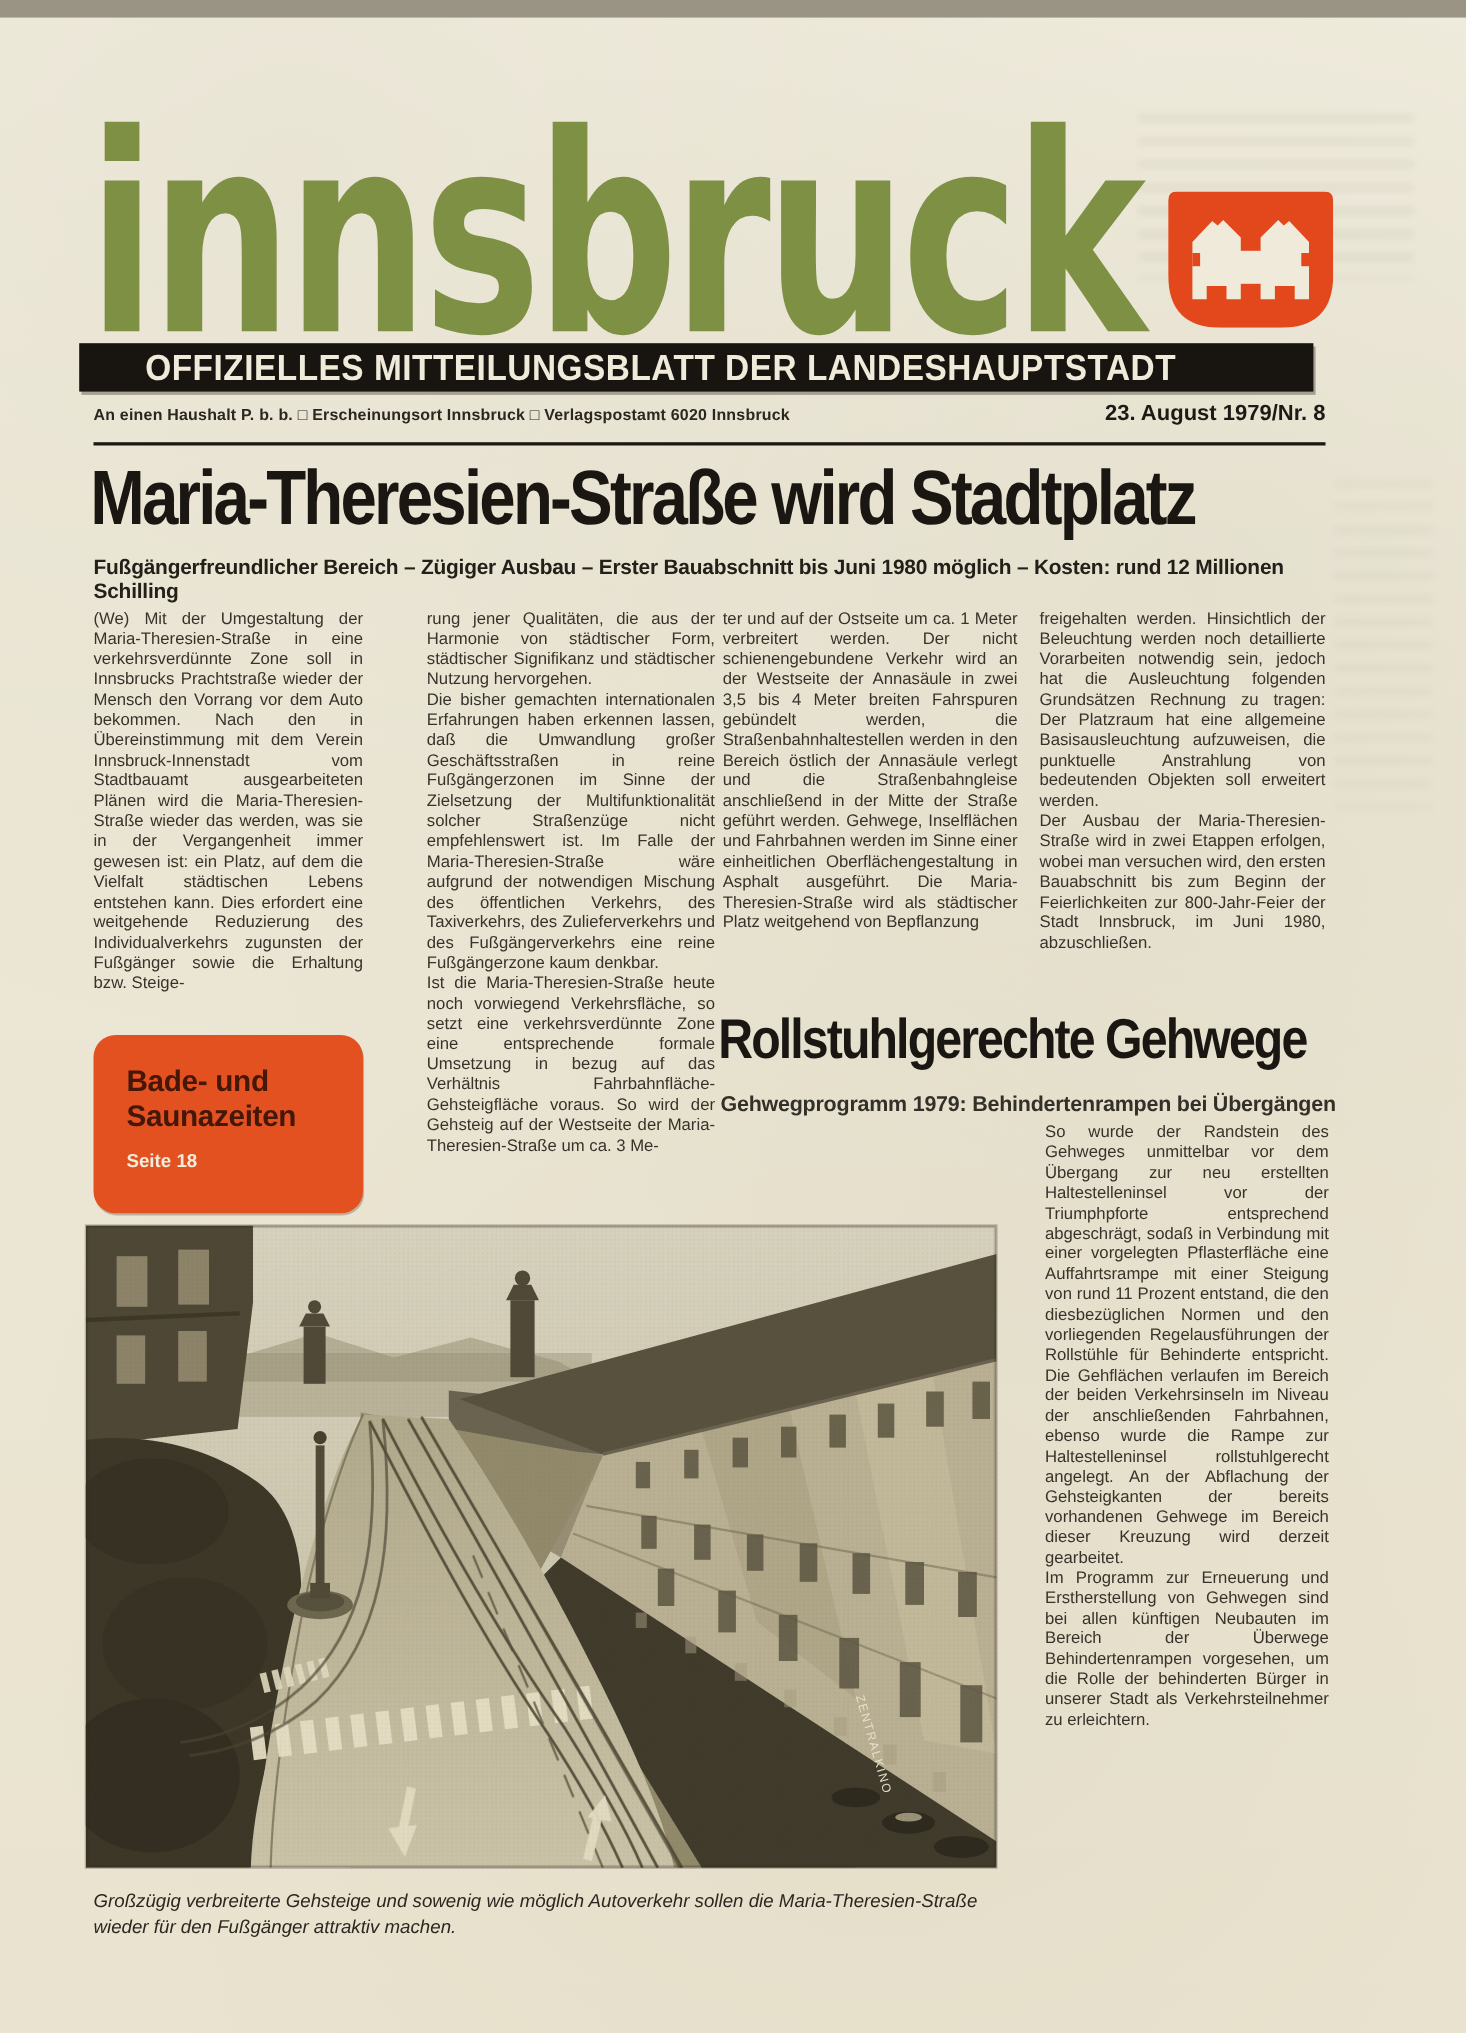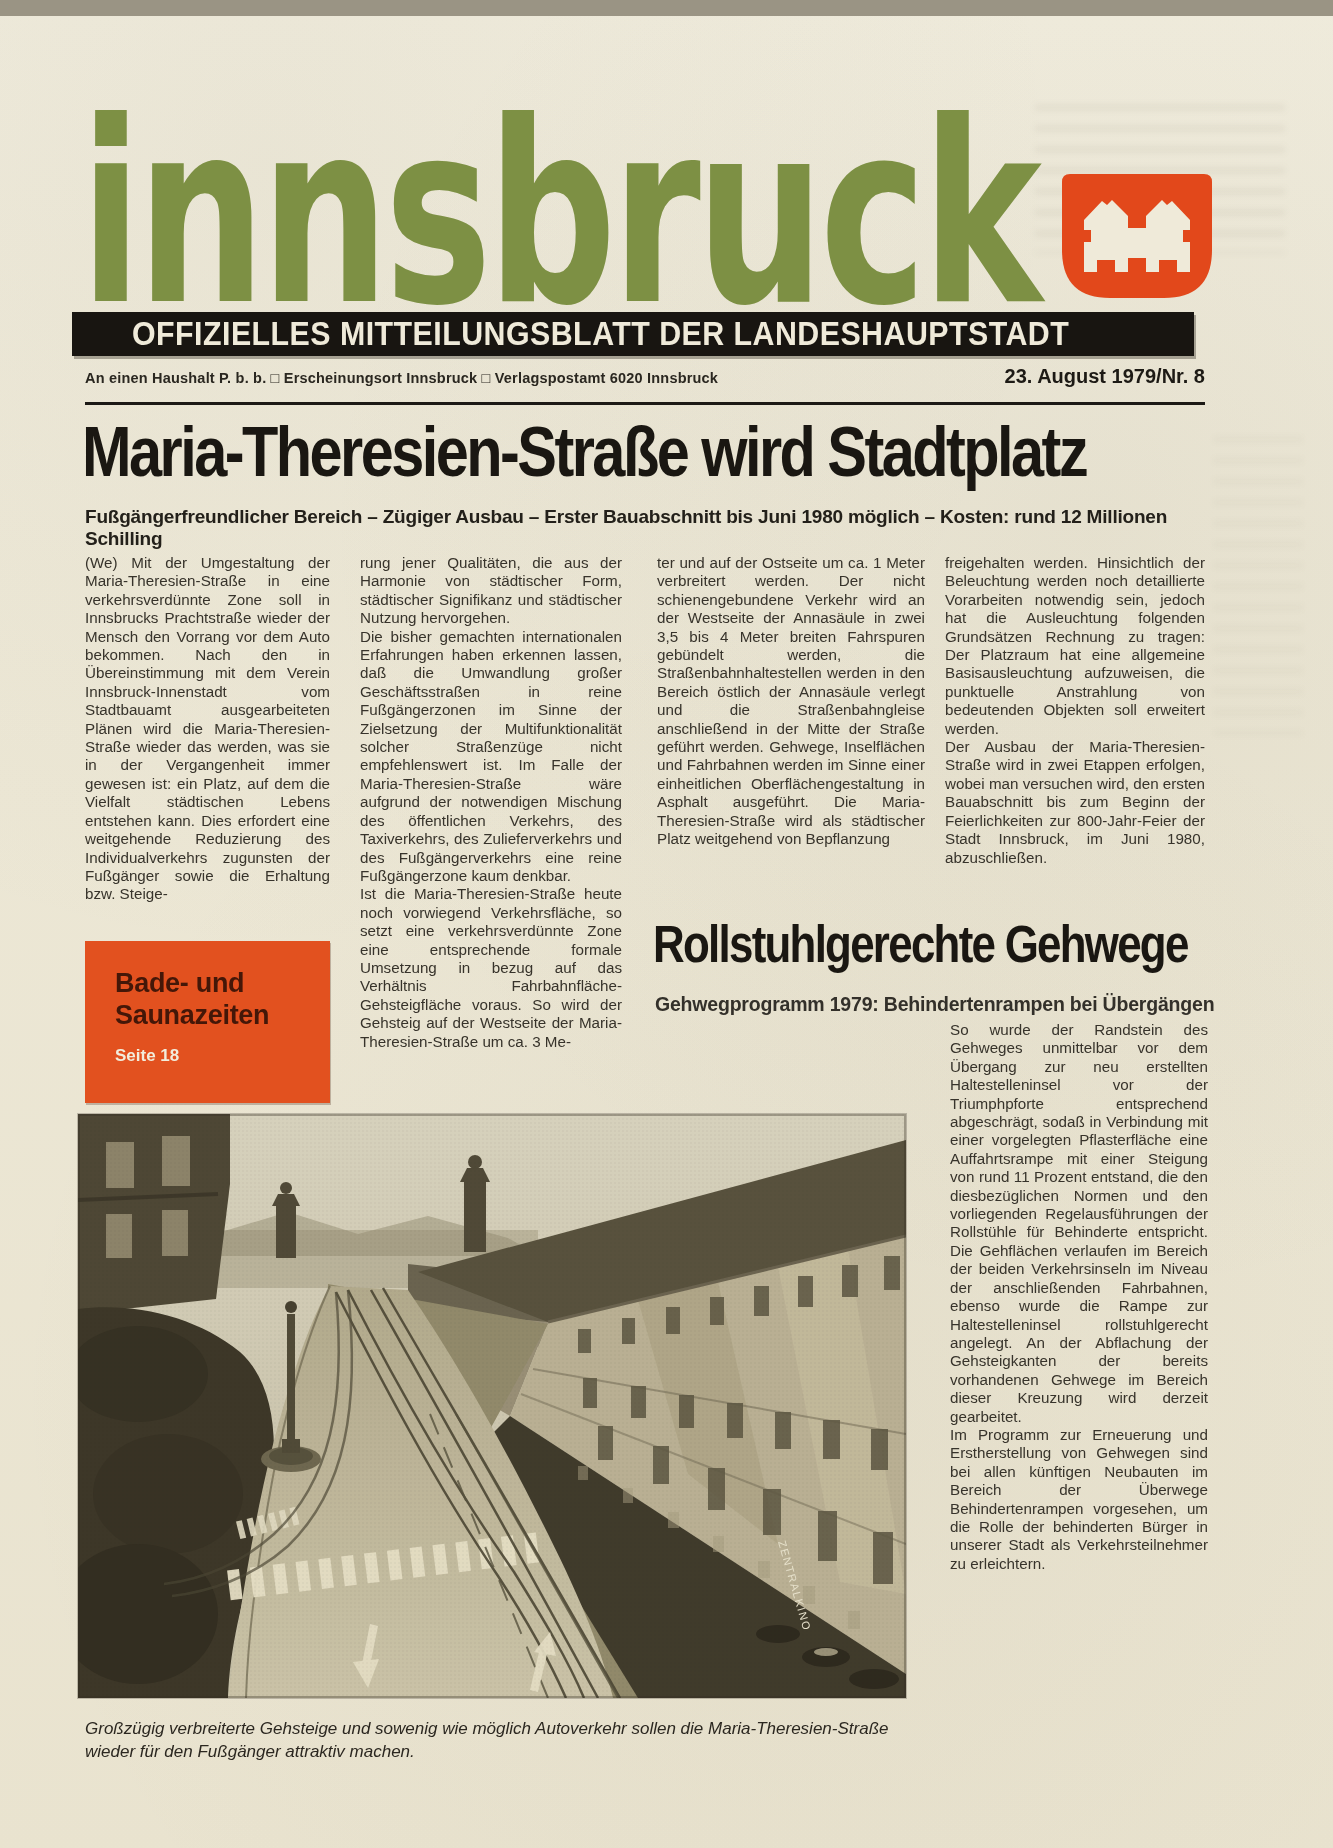--- a/index.html
+++ b/index.html
@@ -39,26 +39,26 @@
   .headline1{position:absolute;left:82px;top:398px;margin:0;font-size:70px;line-height:76px;
     font-weight:bold;letter-spacing:-3px;color:#1A1712;white-space:nowrap;
     transform:scaleX(.85);transform-origin:left top;}
   .subhead1{position:absolute;left:85px;top:490px;width:1160px;font-size:19px;
     font-weight:bold;color:#23201A;letter-spacing:-.2px;}
 
   .col{position:absolute;top:538px;font-size:15.2px;line-height:18.4px;text-align:justify;
     color:#37332B;}
   .col p{margin:0;}
   .a1c1{left:85px;width:245px;}
-  .a1c2{left:360px;width:262px;}
+  .a1c2{left:388px;width:262px;}
   .a1c3{left:657px;width:268px;}
   .a1c4{left:945px;width:260px;}
 
   .teaser{position:absolute;left:85px;top:925px;width:245px;height:162px;background:#E2511F;
-    box-sizing:border-box;padding:26px 0 0 30px;box-shadow:1px 2px 0 rgba(60,20,5,.25);}
+    box-sizing:border-box;padding:26px 0 0 30px;box-shadow:1px 2px 0 rgba(60,20,5,.25);border-radius:20px;}
   .teaser-title{font-size:27px;font-weight:bold;line-height:1.2;color:#441708;letter-spacing:-.3px;}
   .teaser-page{margin-top:14px;font-size:17px;font-weight:bold;color:#F2EDDC;}
 
   .headline2{position:absolute;left:653px;top:900px;margin:0;font-size:51px;line-height:58px;
     font-weight:bold;letter-spacing:-2px;color:#1A1712;white-space:nowrap;
     transform:scaleX(.86);transform-origin:left top;}
   .subhead2{position:absolute;left:655px;top:977px;width:560px;font-size:19.5px;
     font-weight:bold;color:#33302A;letter-spacing:-.2px;}
   .a2cl{left:657px;top:1005px;width:268px;}
   .a2cr{left:950px;top:1005px;width:258px;}

